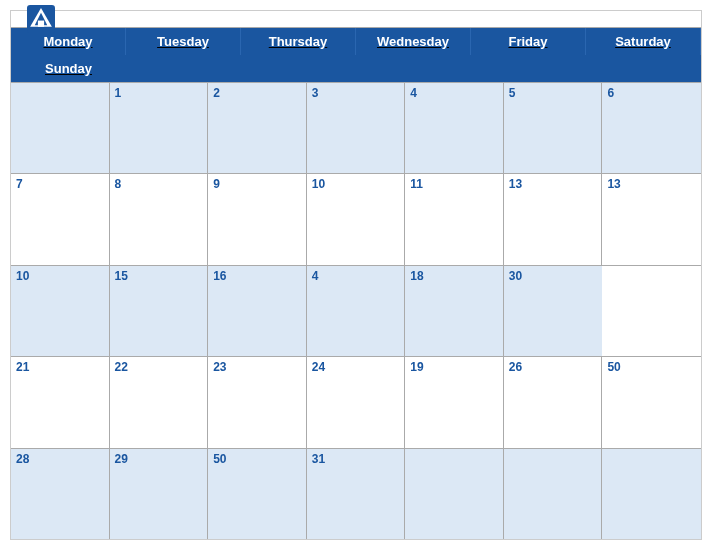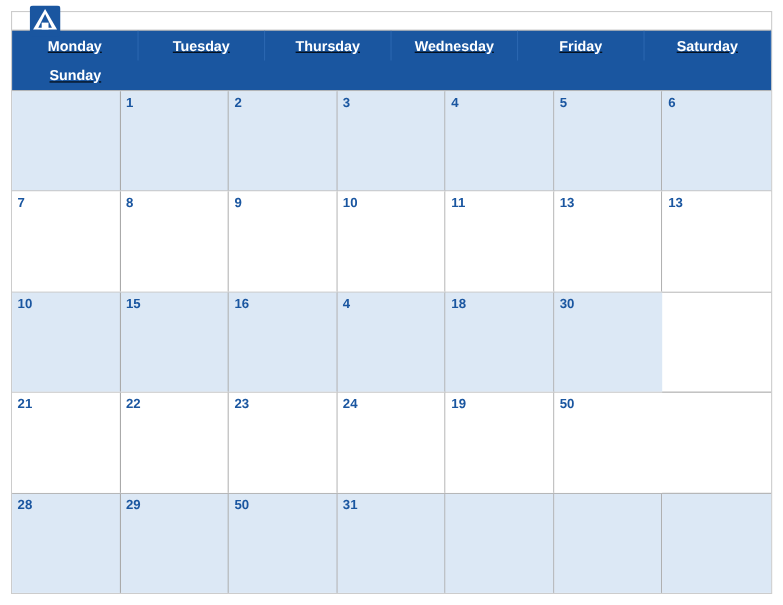--- a/index.html
+++ b/index.html
@@ -236,20 +236,23 @@
           <div class="day-cell">
             <span class="day-number">23</span>
           </div>
           <div class="day-cell">
             <span class="day-number">24</span>
           </div>
           <div class="day-cell">
             <span class="day-number">19</span>
           </div>
           <div class="day-cell">
+            <span class="day-number">26</span>
+          </div>
+          <div class="day-cell">
             <span class="day-number">50</span>
           </div>
         </div>
         <div class="week-row">
           <div class="day-cell">
             <span class="day-number">28</span>
           </div>
           <div class="day-cell">
             <span class="day-number">29</span>
           </div>

